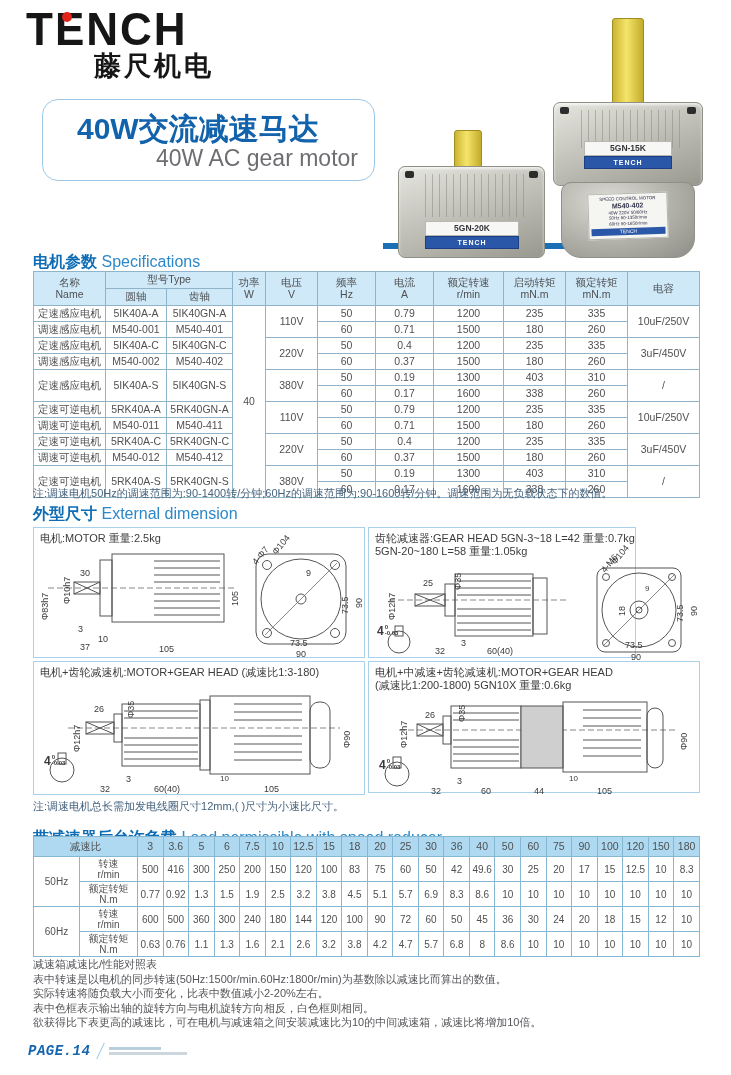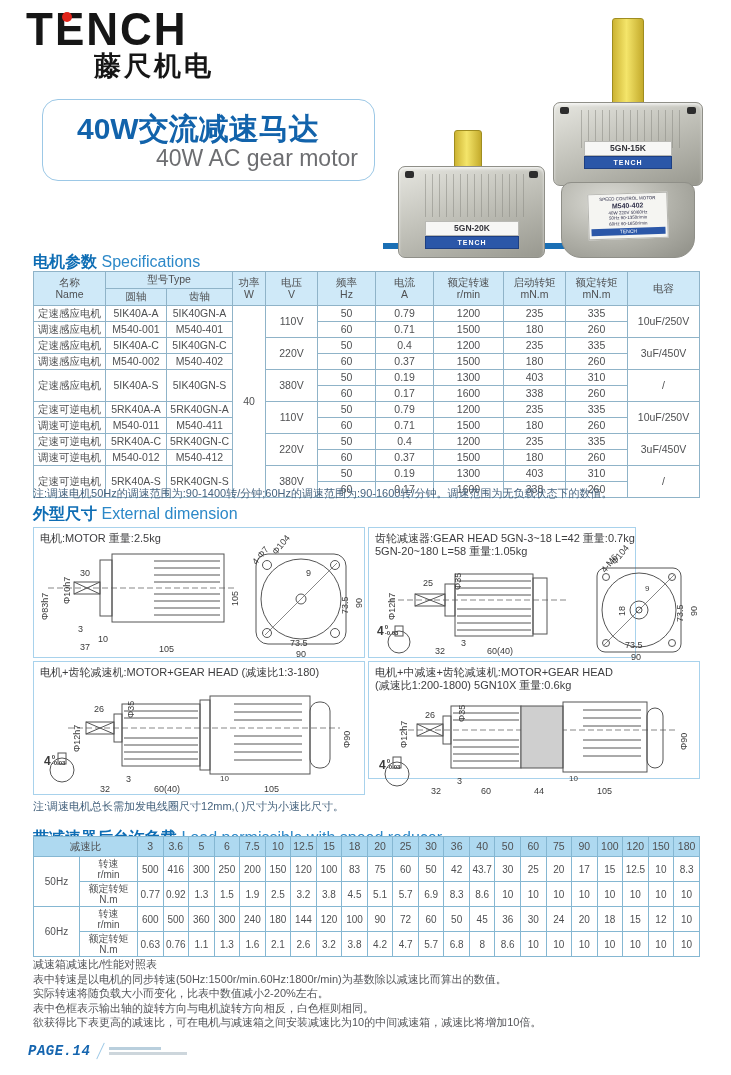--- a/index.html
+++ b/index.html
@@ -440,21 +440,21 @@
         <span class="ann" style="left: 38px; top: 90px; transform: rotate(-90deg);">Φ12h7</span>
         <span class="ann big4" style="left: 10px; top: 92px;">4<span class="tolstack">0<br>-0.03</span></span>
         <span class="ann" style="left: 92px; top: 112px;">3</span>
         <span class="ann" style="left: 66px; top: 122px;">32</span>
         <span class="ann" style="left: 120px; top: 122px;">60(40)</span>
         <span class="ann" style="left: 186px; top: 112px; font-size: 8px;">10</span>
         <span class="ann" style="left: 230px; top: 122px;">105</span>
         <span class="ann" style="left: 308px; top: 86px; transform: rotate(-90deg);">Φ90</span>
       </div>
 
-    <div class="panel" style="left:335px;top:134px;width:332px;height:118px;padding-left:33px;">
+    <div class="panel" style="left:335px;top:134px;width:332px;height:132px;padding-left:33px;">
       <div class="p-title">电机+中减速+齿轮减速机:MOTOR+GEAR HEAD</div>
       <div class="p-title p-title2">(减速比1:200-1800)  5GN10X  重量:0.6kg</div>
       <svg width="332" height="134" viewBox="0 0 332 134">
         <g stroke="#555" fill="none" stroke-width="1">
           <line x1="30" y1="68" x2="306" y2="68" stroke-dasharray="6 3" stroke-width="0.7"></line>
           <rect x="48" y="62" width="26" height="12"></rect>
           <line x1="48" y1="62" x2="74" y2="74"></line>
             <line x1="48" y1="74" x2="74" y2="62"></line>
           <rect x="74" y="54" width="8" height="28"></rect>
           <rect x="82" y="44" width="70" height="62"></rect>
@@ -562,21 +562,21 @@
           <td>250</td>
           <td>200</td>
           <td>150</td>
           <td>120</td>
           <td>100</td>
           <td>83</td>
           <td>75</td>
           <td>60</td>
           <td>50</td>
           <td>42</td>
-          <td>43.7</td>
+          <td>49.6</td>
           <td>30</td>
           <td>25</td>
           <td>20</td>
           <td>17</td>
           <td>15</td>
           <td>12.5</td>
           <td>10</td>
           <td>8.3</td>
         </tr>
         <tr>

